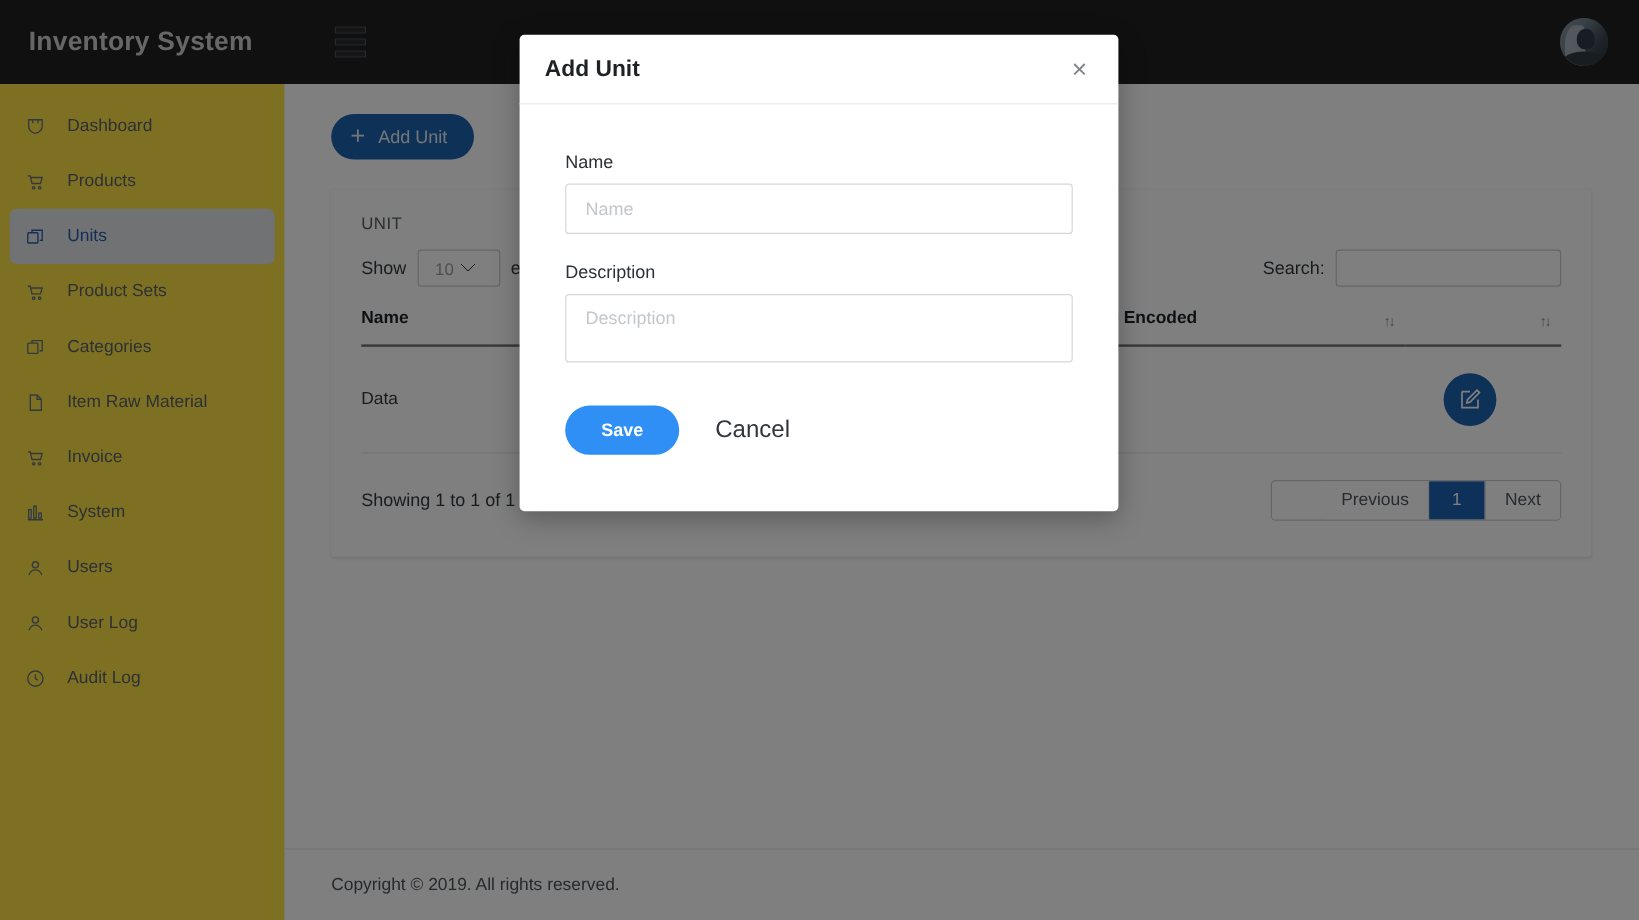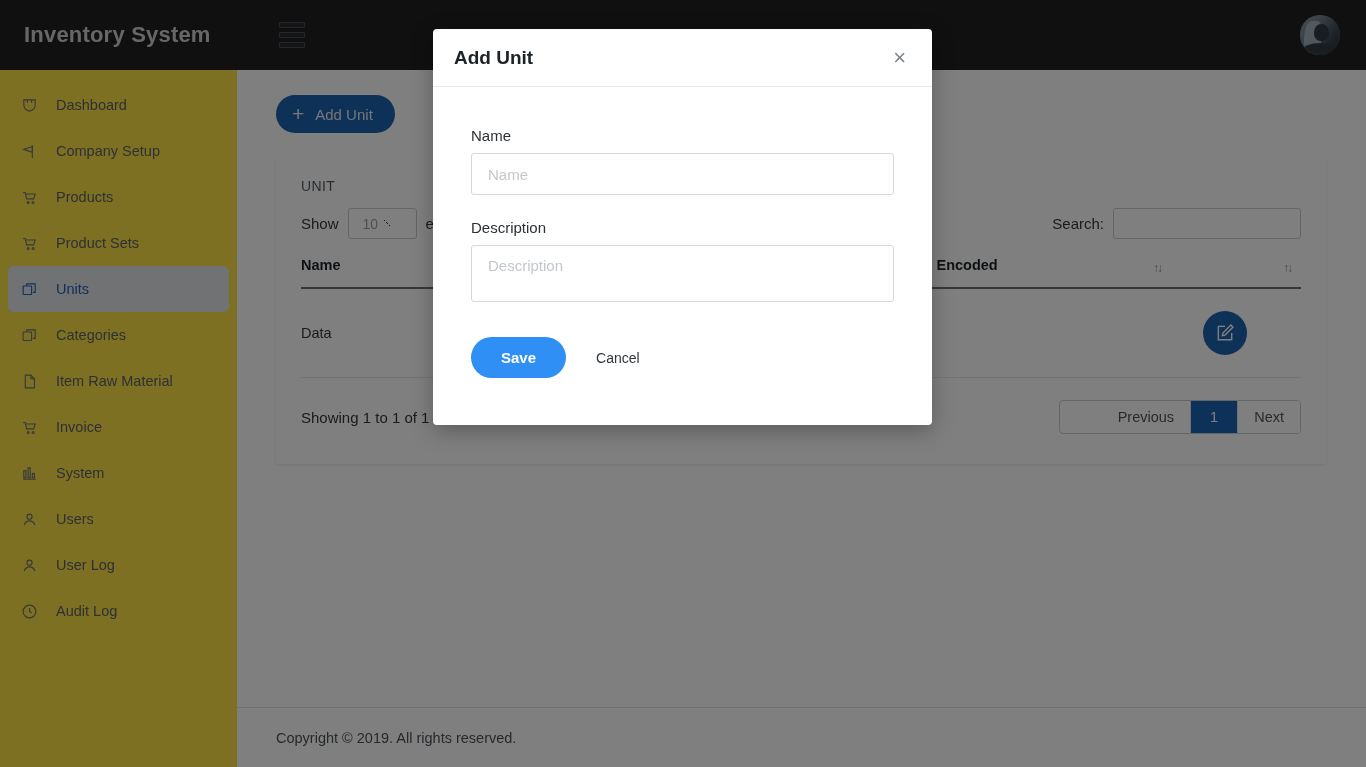--- a/index.html
+++ b/index.html
@@ -399,21 +399,21 @@
     font-size: 15px;
     font-weight: bold;
     border-radius: 22px;
     padding: 12px 30px;
     cursor: pointer;
     font-family: "Liberation Sans", sans-serif;
   }
   .cancel-btn {
     border: none;
     background: transparent;
-    font-size: 14px;
+    font-size: 20px;
     color: #31373d;
     cursor: pointer;
     font-family: "Liberation Sans", sans-serif;
   }
 </style>
 </head>
 <body>
 
 <div id="app">
 
@@ -439,54 +439,45 @@
           <svg width="17" height="17" viewBox="0 0 24 24" fill="none" stroke="currentColor" stroke-width="1.6">
             <path d="M4 4h16v7c0 5-4 8-8 9-4-1-8-4-8-9V4z"></path>
             <path d="M9 4v4M15 4v4"></path>
           </svg>
         </span>
         <span class="lbl">Dashboard</span>
       </div>
       <div class="nav-item">
         <span class="ico">
           <svg width="17" height="17" viewBox="0 0 24 24" fill="none" stroke="currentColor" stroke-width="1.6">
-            <path d="M16 3v18"></path>
-            <path d="M16 5L4 9l12 4z"></path>
-          </svg>
-        </span>
-        <span class="lbl">Company Setup</span>
-      </div>
-      <div class="nav-item">
-        <span class="ico">
-          <svg width="17" height="17" viewBox="0 0 24 24" fill="none" stroke="currentColor" stroke-width="1.6">
             <path d="M3 5h3l2 9h10l2-7H7"></path>
             <circle cx="10" cy="19" r="1.4"></circle>
             <circle cx="17" cy="19" r="1.4"></circle>
           </svg>
         </span>
         <span class="lbl">Products</span>
       </div>
+      <div class="nav-item active">
+        <span class="ico">
+          <svg width="17" height="17" viewBox="0 0 24 24" fill="none" stroke="currentColor" stroke-width="1.6">
+            <rect x="3" y="7" width="12" height="12" rx="1"></rect>
+            <path d="M8 7V4h12v12h-3"></path>
+          </svg>
+        </span>
+        <span class="lbl">Units</span>
+      </div>
       <div class="nav-item">
         <span class="ico">
           <svg width="17" height="17" viewBox="0 0 24 24" fill="none" stroke="currentColor" stroke-width="1.6">
             <path d="M3 5h3l2 9h10l2-7H7"></path>
             <circle cx="10" cy="19" r="1.4"></circle>
             <circle cx="17" cy="19" r="1.4"></circle>
           </svg>
         </span>
         <span class="lbl">Product Sets</span>
-      </div>
-      <div class="nav-item active">
-        <span class="ico">
-          <svg width="17" height="17" viewBox="0 0 24 24" fill="none" stroke="currentColor" stroke-width="1.6">
-            <rect x="3" y="7" width="12" height="12" rx="1"></rect>
-            <path d="M8 7V4h12v12h-3"></path>
-          </svg>
-        </span>
-        <span class="lbl">Units</span>
       </div>
       <div class="nav-item">
         <span class="ico">
           <svg width="17" height="17" viewBox="0 0 24 24" fill="none" stroke="currentColor" stroke-width="1.6">
             <rect x="3" y="7" width="12" height="12" rx="1"></rect>
             <path d="M8 7V4h12v12h-3"></path>
           </svg>
         </span>
         <span class="lbl">Categories</span>
       </div>

